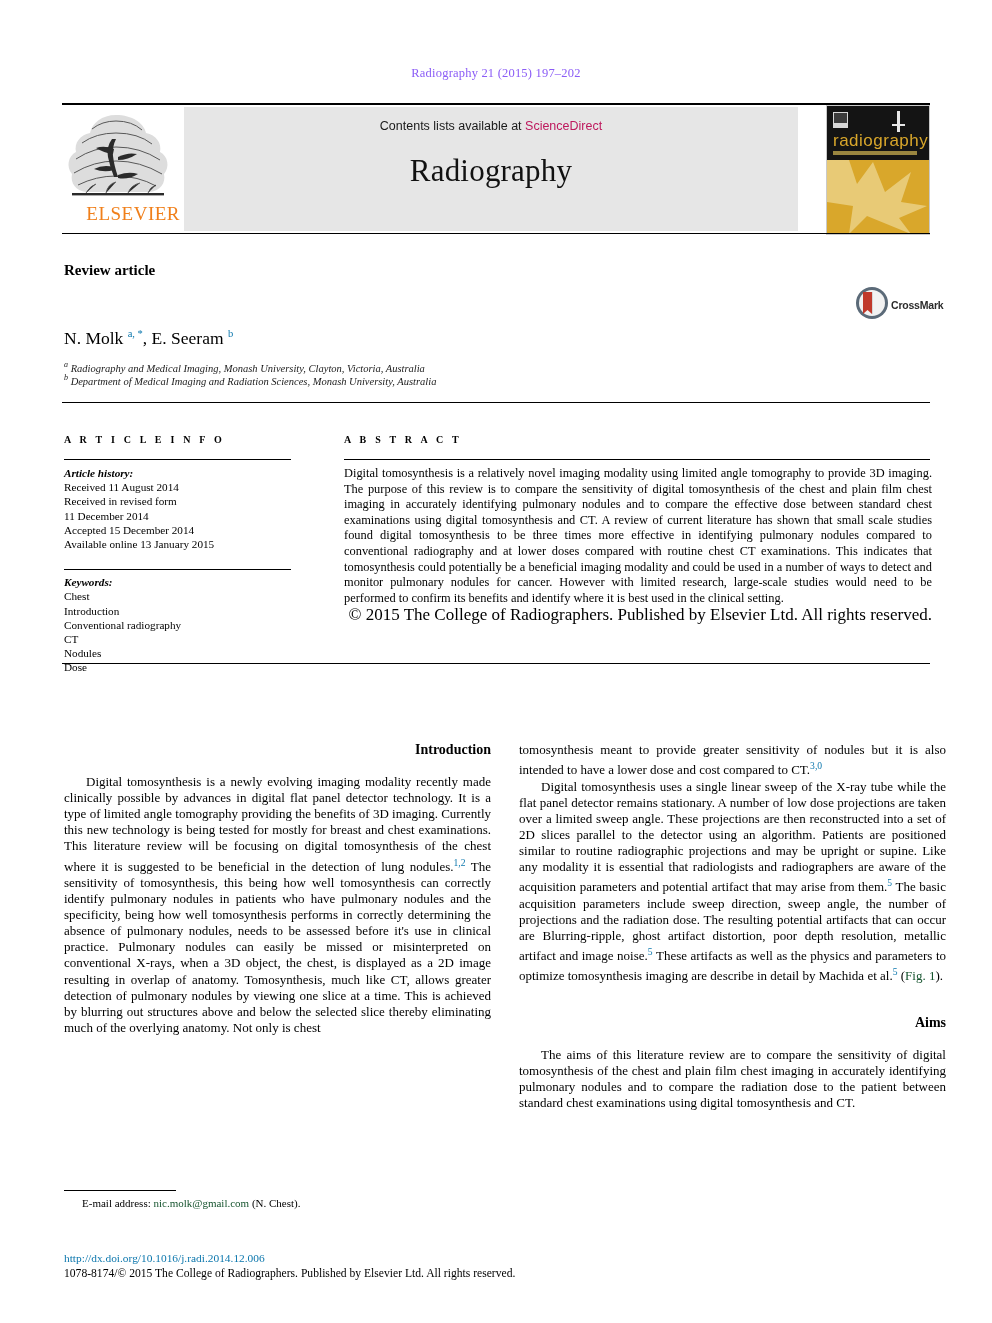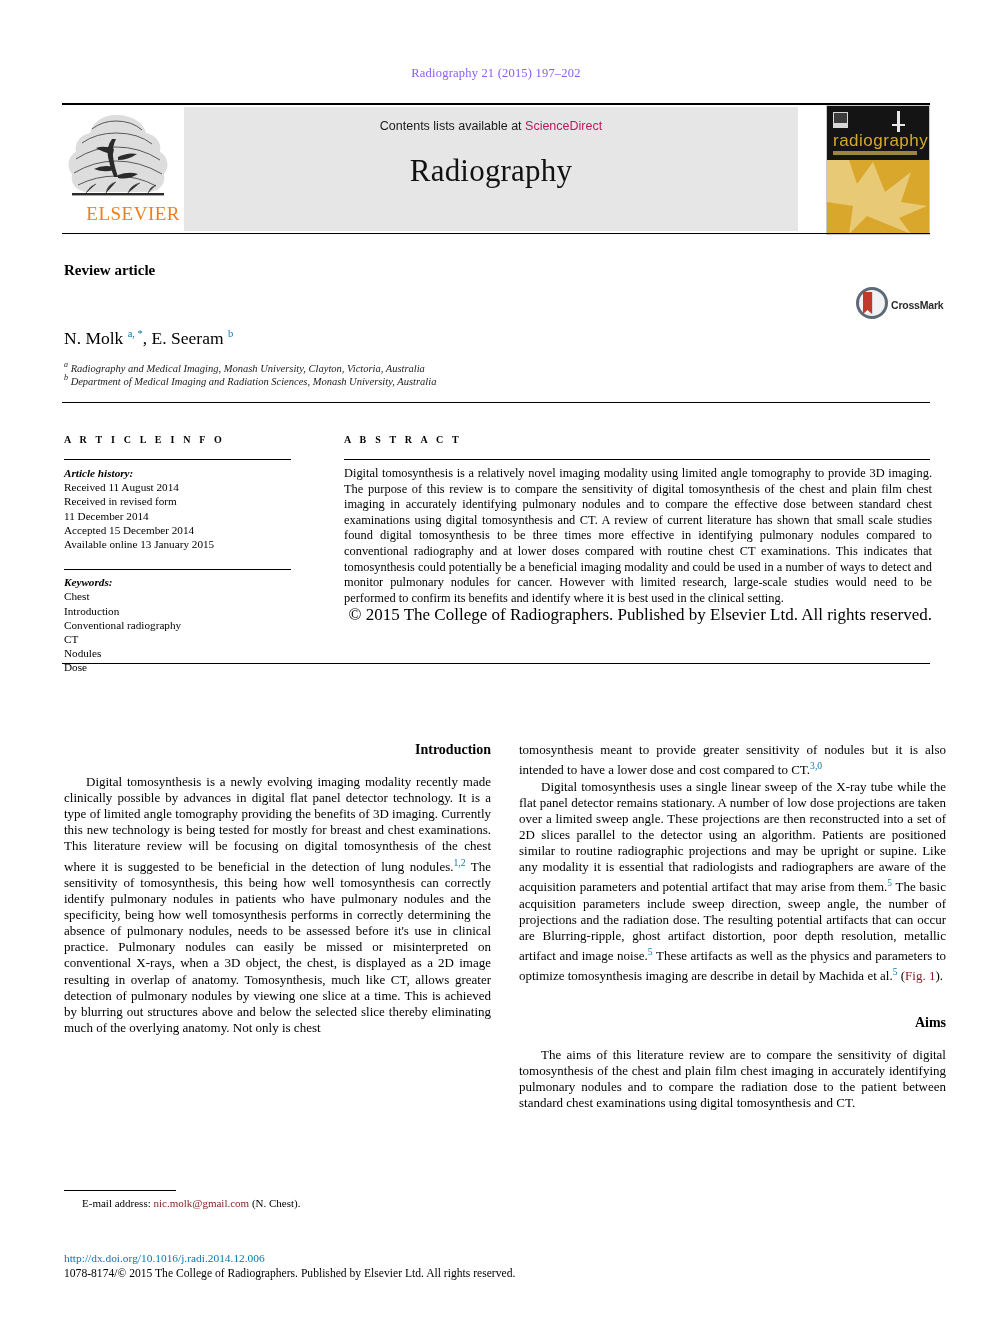--- a/index.html
+++ b/index.html
@@ -283,21 +283,21 @@
     text-align: right;
   }
   .bodyhead.spaced { margin-top: 30px; }
   .para { margin: 0; text-indent: 22px; }
   .para.noindent { text-indent: 0; }
   .ref {
     color: #0c77ad;
     font-size: 9.6px;
     vertical-align: super;
   }
-  .lnk { color: #7f1d1d; text-decoration: none; }
+  .lnk { color: #14532d; text-decoration: none; }
 
   
   .fn-rule {
     position: absolute;
     left: 64px;
     top: 1190px;
     width: 112px;
     border-top: 1px solid #000;
   }
   .footnote {

